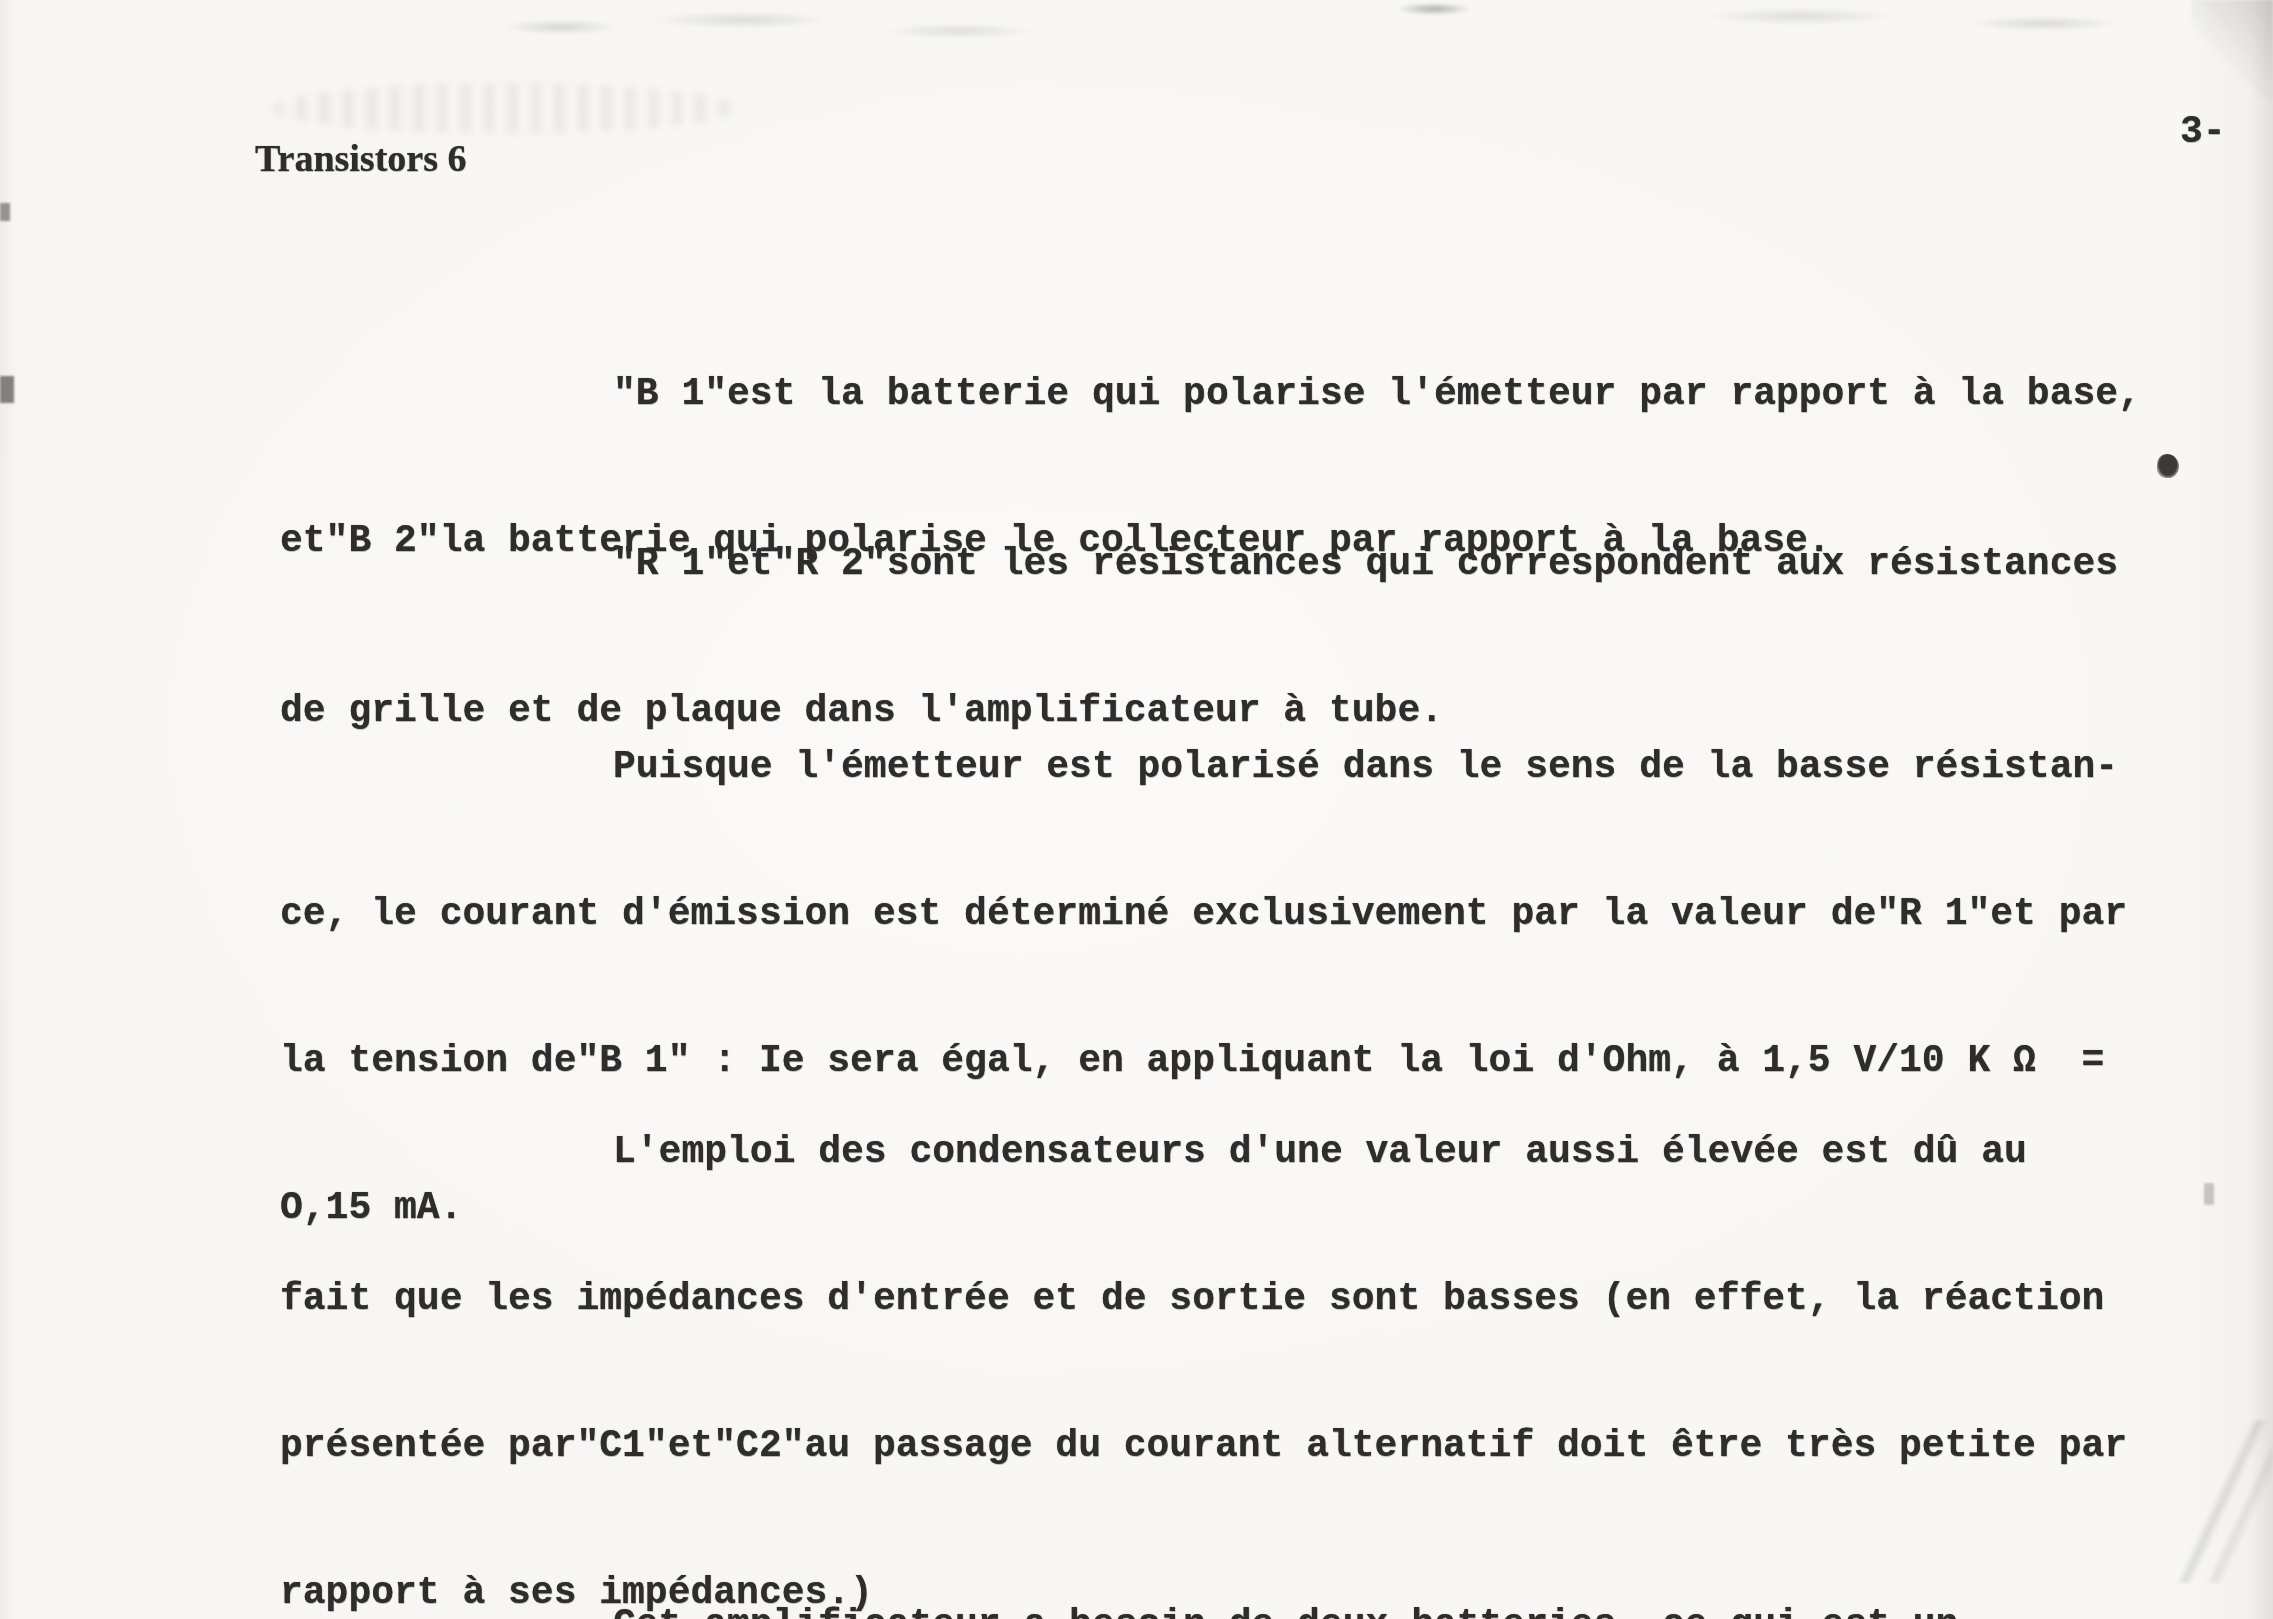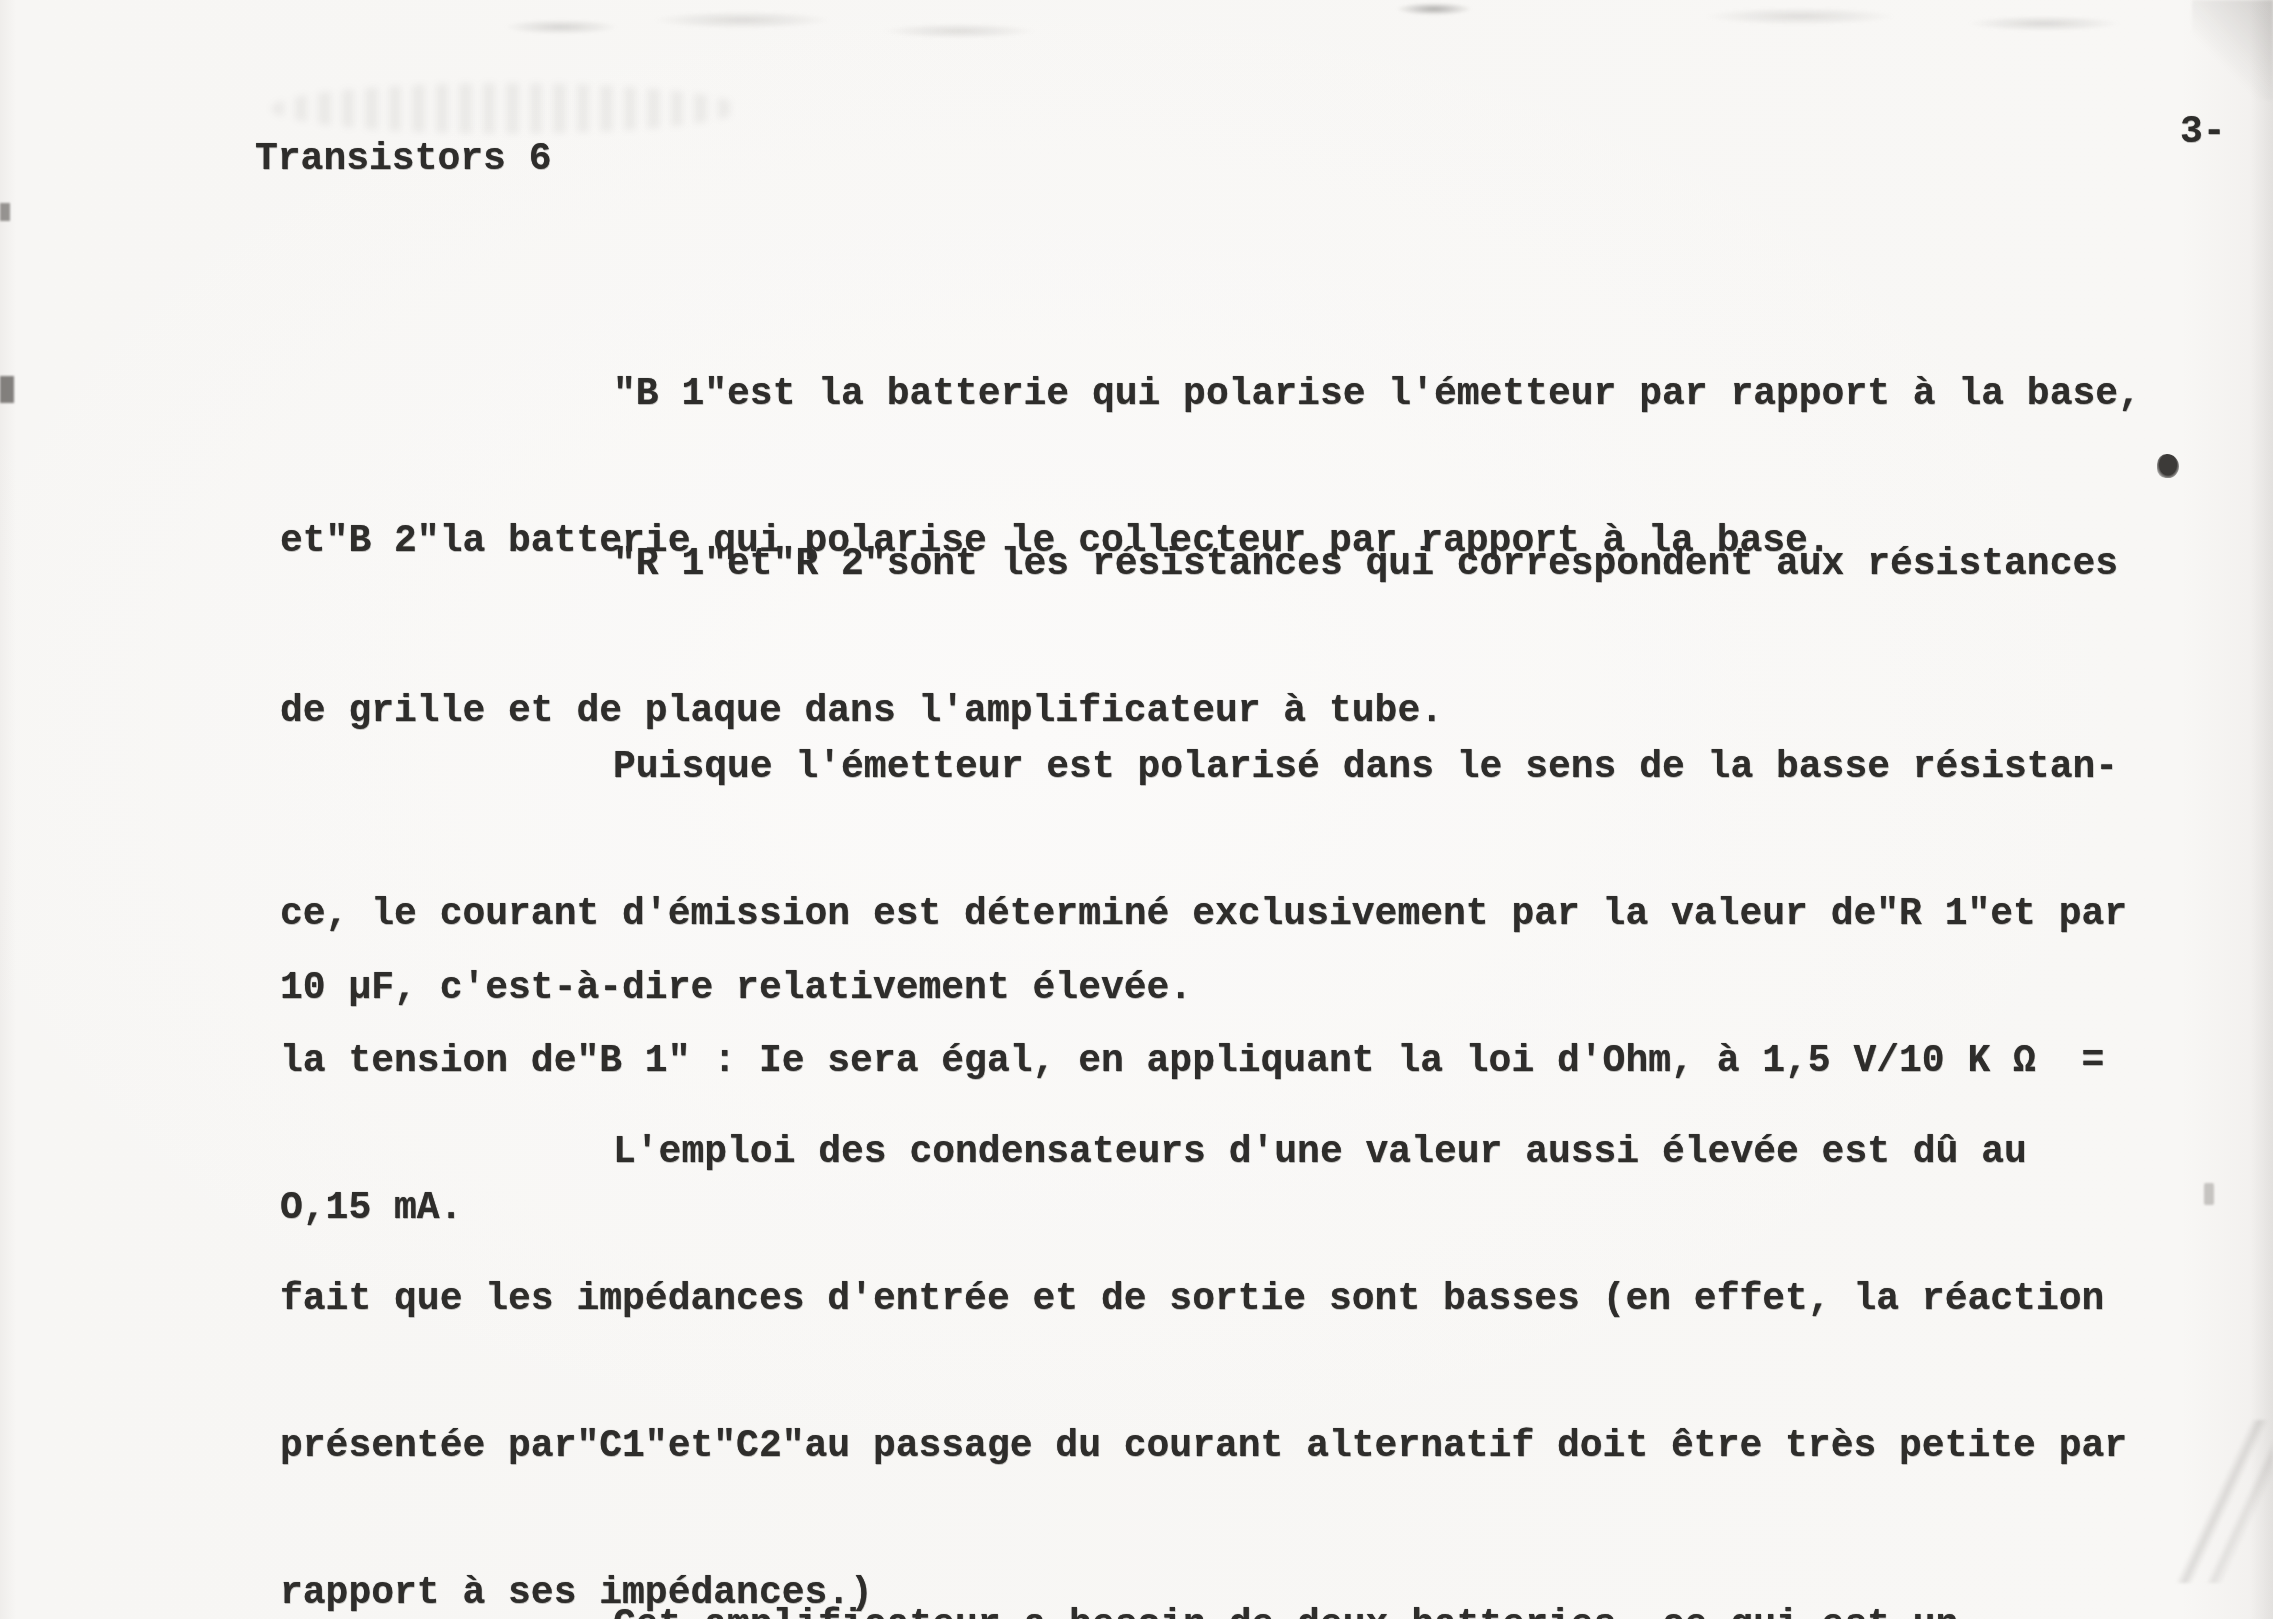--- a/index.html
+++ b/index.html
@@ -23,21 +23,21 @@
     font-weight:bold;
     font-size:38px;
     line-height:49px;
     letter-spacing:0px;
     white-space:pre;
     text-shadow:0 0 0.9px rgba(45,42,40,.65), 0.5px 0.5px 0 rgba(45,42,40,.25);
   }
   .para{position:absolute;left:280px;width:1981px;}
   .line{white-space:pre;}
   .line.first{padding-left:333px;}
-  .page-title{position:absolute;left:255px;top:134px;}
+  .page-title{position:absolute;left:255px;top:134px;font-family:Liberation Serif, serif;}
   .page-number{position:absolute;left:2180px;top:107px;}
 
   
   .artifact{position:absolute;pointer-events:none;}
   .ghost-band{
     left:0;top:0;width:2273px;height:63px;
     background:
       radial-gradient(ellipse 81px 11px at 561px 27px, rgba(120,118,115,.25), rgba(0,0,0,0) 70%),
       radial-gradient(ellipse 127px 12.7px at 742px 20px, rgba(130,128,125,.22), rgba(0,0,0,0) 70%),
       radial-gradient(ellipse 109px 11px at 959px 31px, rgba(125,122,120,.20), rgba(0,0,0,0) 70%),
@@ -107,21 +107,20 @@
   </div>
 
   <div class="para typed" style="top:644px">
     <div class="line first">Puisque l'émetteur est polarisé dans le sens de la basse résistan-</div>
     <div class="line">ce, le courant d'émission est déterminé exclusivement par la valeur de"R 1"et par</div>
     <div class="line">la tension de"B 1" : Ie sera égal, en appliquant la loi d'Ohm, à 1,5 V/10 K Ω  =</div>
     <div class="line">O,15 mA.</div>
   </div>
 
   <div class="para typed" style="top:865px">
-    <div class="line">10 µF, c'est-à-dire relativement élevée.</div>
   </div>
 
   <div class="para typed" style="top:1029px">
     <div class="line first">L'emploi des condensateurs d'une valeur aussi élevée est dû au</div>
     <div class="line">fait que les impédances d'entrée et de sortie sont basses (en effet, la réaction</div>
     <div class="line">présentée par"C1"et"C2"au passage du courant alternatif doit être très petite par</div>
     <div class="line">rapport à ses impédances.)</div>
   </div>
 
   <div class="para typed" style="top:1300px">

